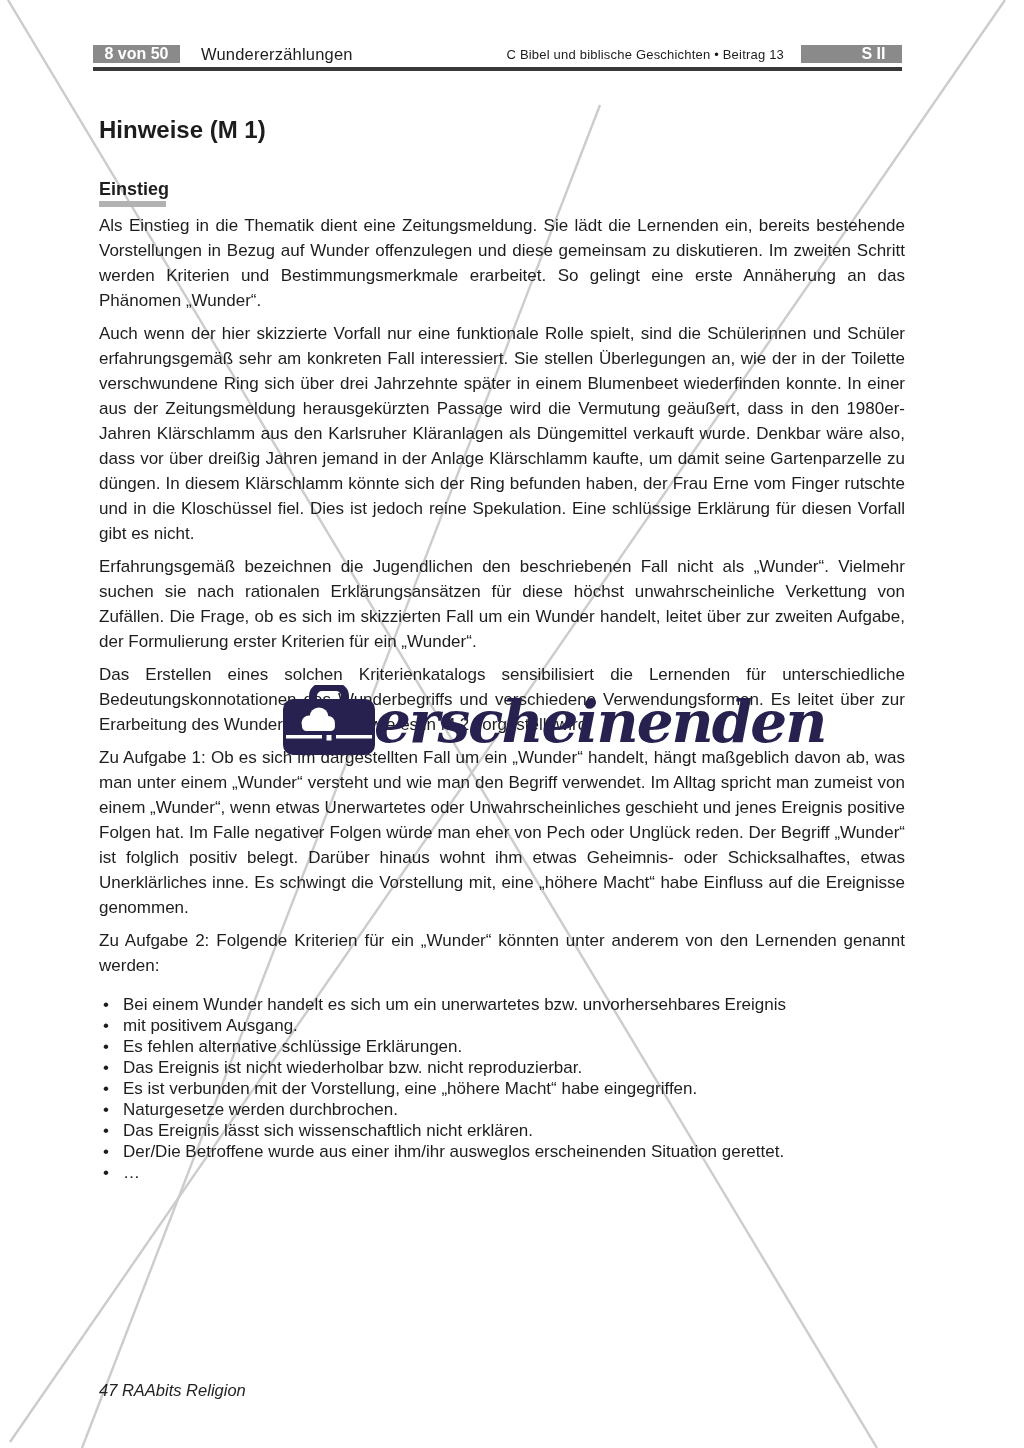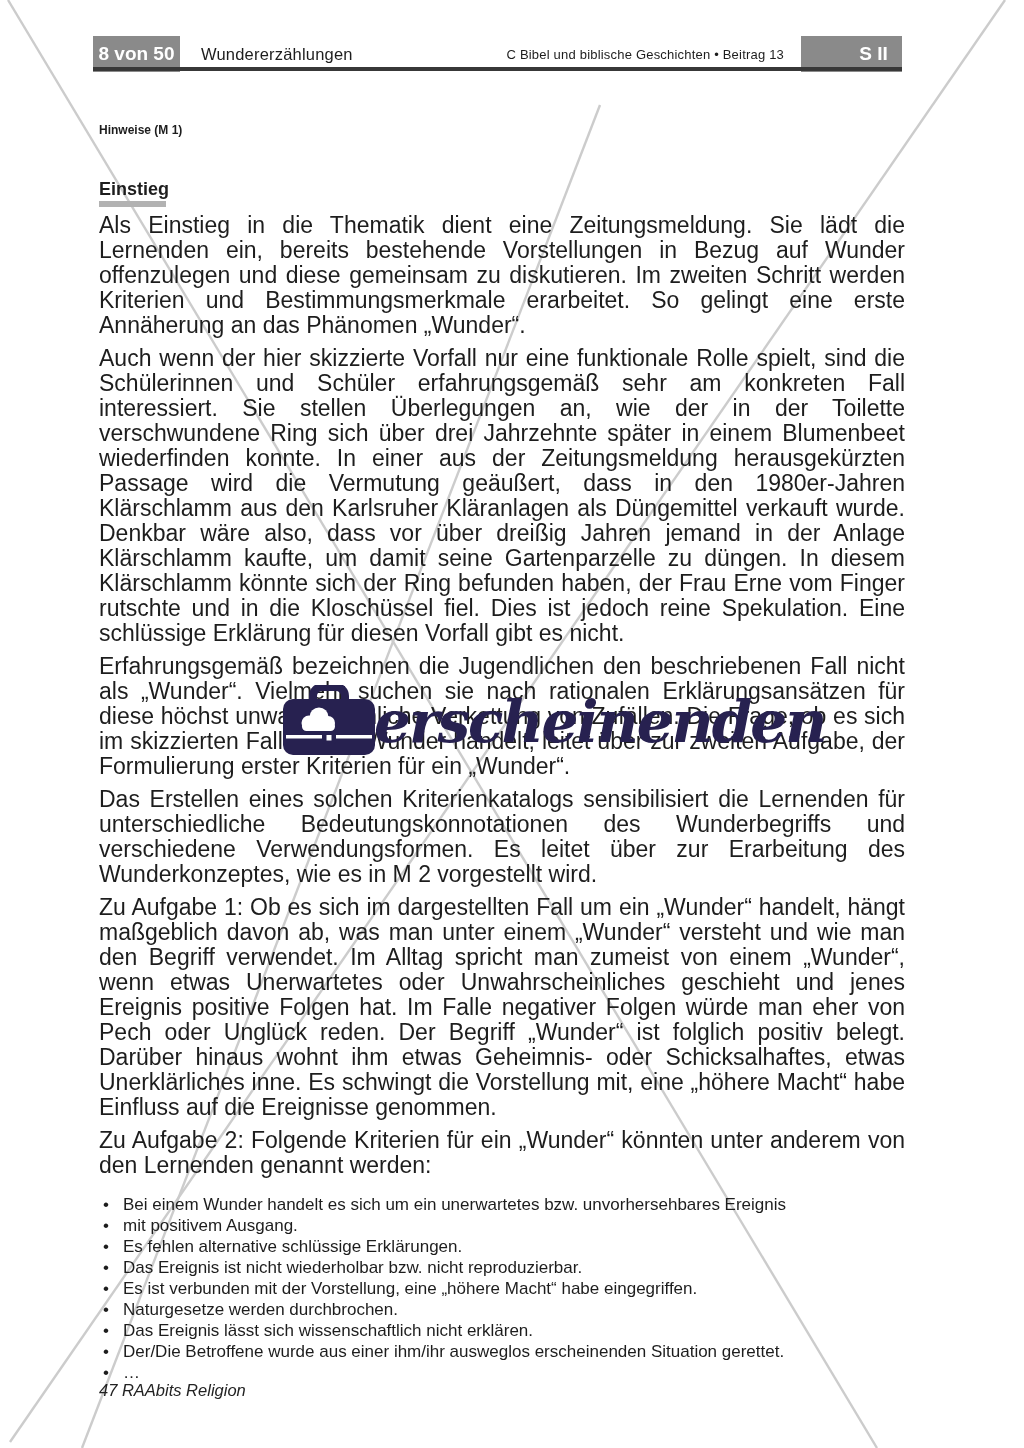--- a/index.html
+++ b/index.html
@@ -24,44 +24,44 @@
   .wm-lines{position:absolute;inset:0;z-index:1;pointer-events:none;}
   .wm-lines line{stroke:var(--line-gray);stroke-width:2.4;}
 
   
   .hdr{
     position:absolute;left:93px;top:41px;width:809px;height:26px;
     display:flex;align-items:center;z-index:2;
   }
   .hbox{
     background:var(--header-gray);color:#ffffff;
-    font-weight:bold;font-size:19px;
-    height:36px;display:flex;align-items:center;justify-content:center;
+    font-weight:bold;font-size:16px;
+    height:18px;display:flex;align-items:center;justify-content:center;
     flex:0 0 auto;
   }
   .hbox.pages{width:87px;}
   .hbox.level{width:57px;padding-left:44px;}
   .htitle{font-size:16.5px;margin-left:21px;letter-spacing:.2px;}
   .hspacer{flex:1 1 auto;}
   .hseries{font-size:13px;margin-right:17px;letter-spacing:.2px;}
   .hrule{position:absolute;left:93px;top:67px;width:809px;height:4px;background:var(--rule-dark);z-index:2;}
 
   
   .content{
     position:absolute;left:99px;top:120px;width:806px;z-index:2;
   }
   .content h2{
-    font-size:12px;line-height:20px;font-weight:bold;margin:0 0 21px 0;
+    font-size:24px;line-height:20px;font-weight:bold;margin:0 0 21px 0;
   }
   .content h2.section2{margin:16px 0 11px 0;}
   .h-einstieg{margin:0 0 6px 0;}
   .h-einstieg .hword{font-size:18px;line-height:20px;font-weight:bold;display:inline-block;margin-top:18px;}
   .h-einstieg .bar{display:block;width:67px;height:6px;background:var(--bar-gray);margin-top:2px;}
   .content p{
-    font-size:23px;line-height:25px;margin:0 0 8px 0;
+    font-size:17px;line-height:25px;margin:0 0 8px 0;
     text-align:justify;
   }
   .content p.intro{margin-bottom:16px;}
   ul.criteria{
     list-style:none;margin:0;padding:0;
   }
   ul.criteria li{
     position:relative;
     font-size:17px;line-height:21px;
     padding-left:24px;

